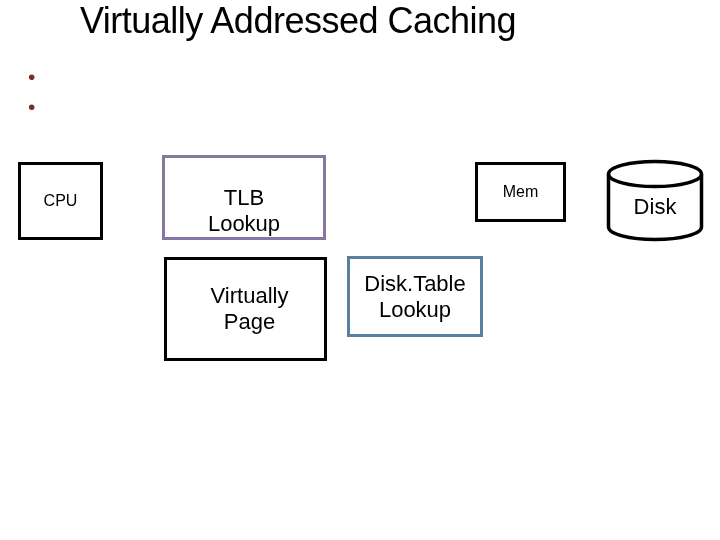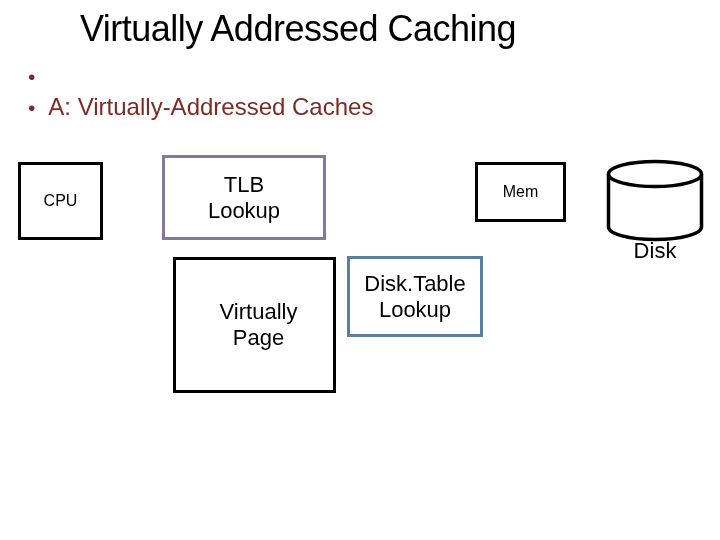--- a/index.html
+++ b/index.html
@@ -5,21 +5,21 @@
   * { box-sizing: border-box; }
   html,body { margin:0; padding:0; }
   body {
     width:720px; height:540px; background:#ffffff;
     font-family:"Liberation Sans", sans-serif;
     overflow:hidden;
   }
   .slide { position:relative; width:720px; height:540px; background:#ffffff; }
 
   .title {
-    position:absolute; top:8px; left:0; width:596px;
+    position:absolute; top:0; left:0; width:596px;
     margin:0; text-align:center;
     font-size:36px; font-weight:400; letter-spacing:-0.5px;
     color:#000000; white-space:nowrap;
   }
 
   .bullets {
     position:absolute; top:62px; left:28px; right:4px;
     margin:0; padding:0; list-style:none;
   }
   .bullets li {
@@ -30,49 +30,48 @@
 
   .box {
     position:absolute; border:3px solid #000000; background:#ffffff;
     display:flex; flex-direction:column; align-items:center; justify-content:center;
     text-align:center; color:#000000;
   }
   .bline  { font-size:22px; line-height:26px; white-space:nowrap; }
   .bline-lg { font-size:16px; line-height:28px; white-space:nowrap; }
 
   .box-cpu    { left:18px;  top:162px; width:85px;  height:78px; }
-  .box-tlb    { left:162px; top:155px; width:164px; height:85px; }
+  .box-tlb    { left:162px; top:155px; width:164px; height:85px;justify-content:flex-end; }
   .box-mem    { left:475px; top:162px; width:91px;  height:60px; }
-  .box-vcache { left:173px; top:257px; width:163px; height:136px;padding-left:8px; }
+  .box-vcache { left:164px; top:257px; width:163px; height:104px;padding-left:8px; }
   .box-pt     { left:347px; top:256px; width:136px; height:81px; }
 
   .disk {
     position:absolute; left:605px; top:159px; width:100px; height:84px;
     color:#000000;
   }
   .disk svg { position:absolute; left:0; top:0; }
   .disk-label {
     position:absolute; left:0; top:36px; width:100%;
-    text-align:center; font-size:22px; line-height:24px;margin-top:44px;
+    text-align:center; font-size:22px; line-height:24px;
   }
 </style>
 </head>
 <body>
 
 <div class="slide">
 
   <h1 class="title" style="color: rgb(0, 0, 0);">Virtually Addressed Caching</h1>
 
   <ul class="bullets" style="color: rgb(125, 43, 35);">
     <li>
       <span class="bullet-dot">•</span>
     </li>
     <li>
       <span class="bullet-dot">•</span>
-      <span>A: Virtually-Addressed Caches</span>
     </li>
   </ul>
 
   <div class="box box-cpu" style="border-color: rgb(0, 0, 0);">
     <span class="bline-lg">CPU</span>
   </div>
 
   <div class="box box-tlb" style="border-color: rgb(134, 119, 160);">
     <span class="bline">TLB</span>
     <span class="bline">Lookup</span>

